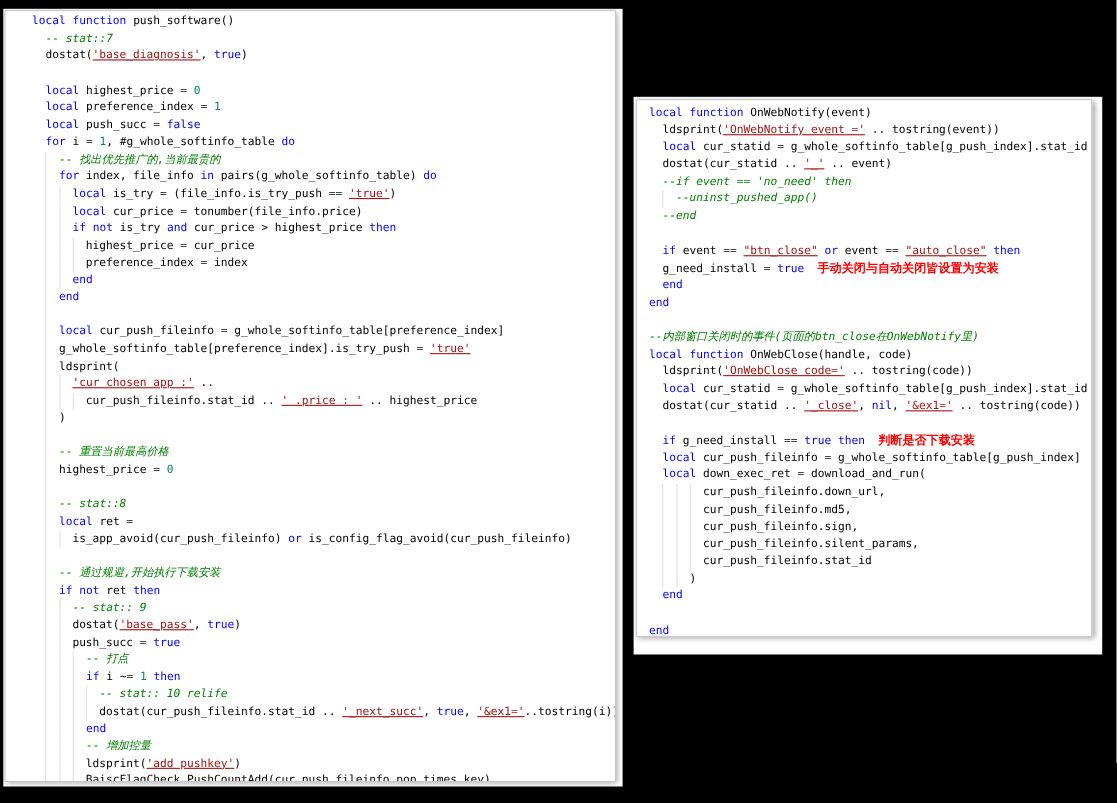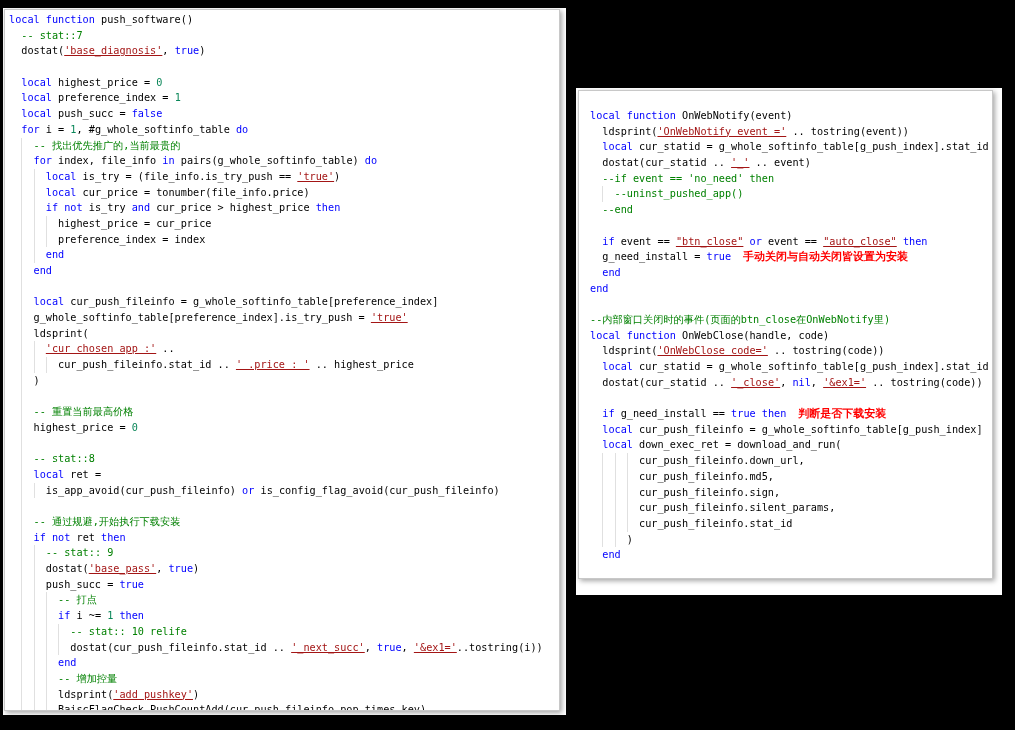--- a/index.html
+++ b/index.html
@@ -17,37 +17,37 @@
   }
   .panel-left{left:3px;top:8px;width:563px;height:707px;padding:1px 6px 4px 1px;}
   .panel-right{left:576px;top:88px;width:426px;height:507px;padding:2px 9px 16px 2px;}
   .panel-inner{
     box-sizing:border-box;width:100%;height:100%;
     background:var(--panel-bg,#fff);
     border:1px solid var(--panel-border,#c8c8c8);
     box-shadow:2px 2px 5px rgba(0,0,0,0.35);
     overflow:hidden;
   }
-  .panel-left .panel-inner{padding:2px 0 0 4px;}
-  .panel-right .panel-inner{padding:17px 0 0 11px;}
+  .panel-left .panel-inner{padding:2px 0 0 24px;}
+  .panel-right .panel-inner{padding:4px 0 0 11px;}
   .code{
     font-size:10.2px;
     line-height:15.7px;
     white-space:pre;
     color:var(--tok-default,#000);
   }
   .code-line{position:relative;height:15.7px;}
   .iguide{
     position:absolute;top:0;bottom:0;width:0;
     border-left:1px solid var(--indent-guide,#e0e0e0);
   }
   .code-text{position:relative;}
   .tok-kw{color:var(--tok-keyword,#0000ff);}
   .tok-str{color:var(--tok-string,#a31515);text-decoration:underline;}
-  .tok-com{color:var(--tok-comment,#008000);}
+  .tok-com{color:var(--tok-comment,#008000);font-style:italic;}
   .tok-num{color:var(--tok-number,#098658);}
   .note{
     color:var(--tok-annotation,#ff0000);
     font-weight:bold;
     margin-left:12px;
     font-size:11px;
     position:relative;
   }
 </style>
 </head>

